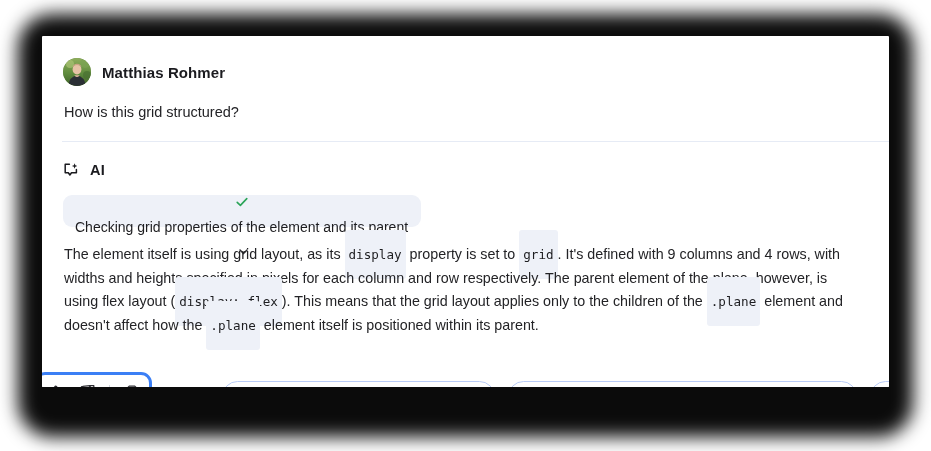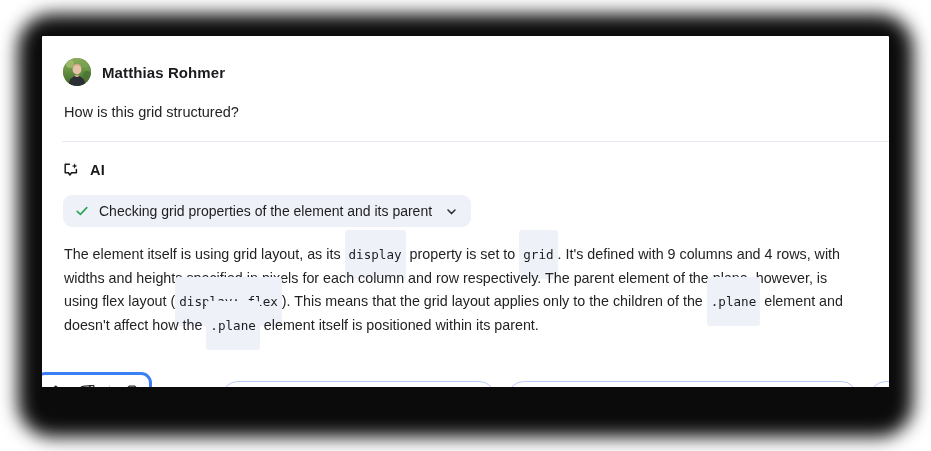--- a/index.html
+++ b/index.html
@@ -122,20 +122,21 @@
   .status-pill {
     margin-top: 14px;
     display: inline-flex;
     align-items: center;
     gap: 10px;
     height: 32px;
     padding: 0 13px 0 12px;
     background: #eef1f8;
     border-radius: 9px;
     cursor: pointer;
+    flex-direction: column;
   }
   .status-text {
     font-size: 14px;
     color: #1d1d20;
   }
   .check-icon, .chev-icon { display: block; }
   .chev-icon { margin-left: 3px; }
 
   
   .answer {

